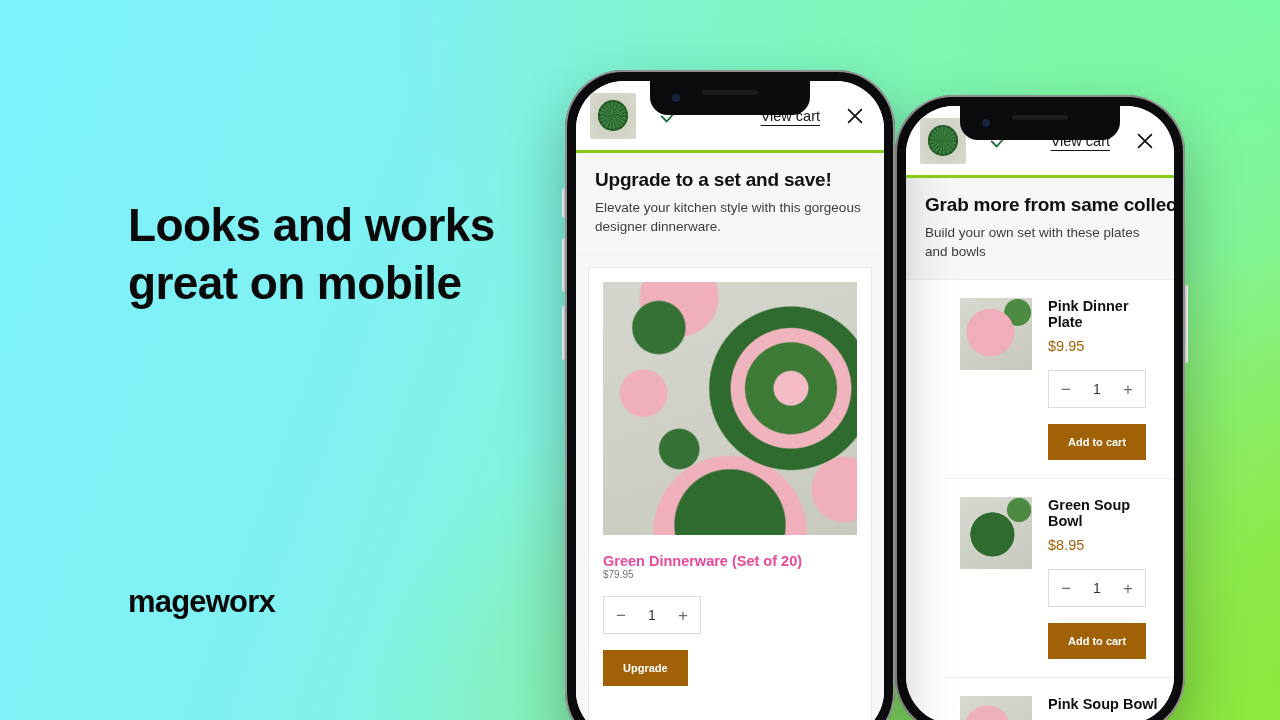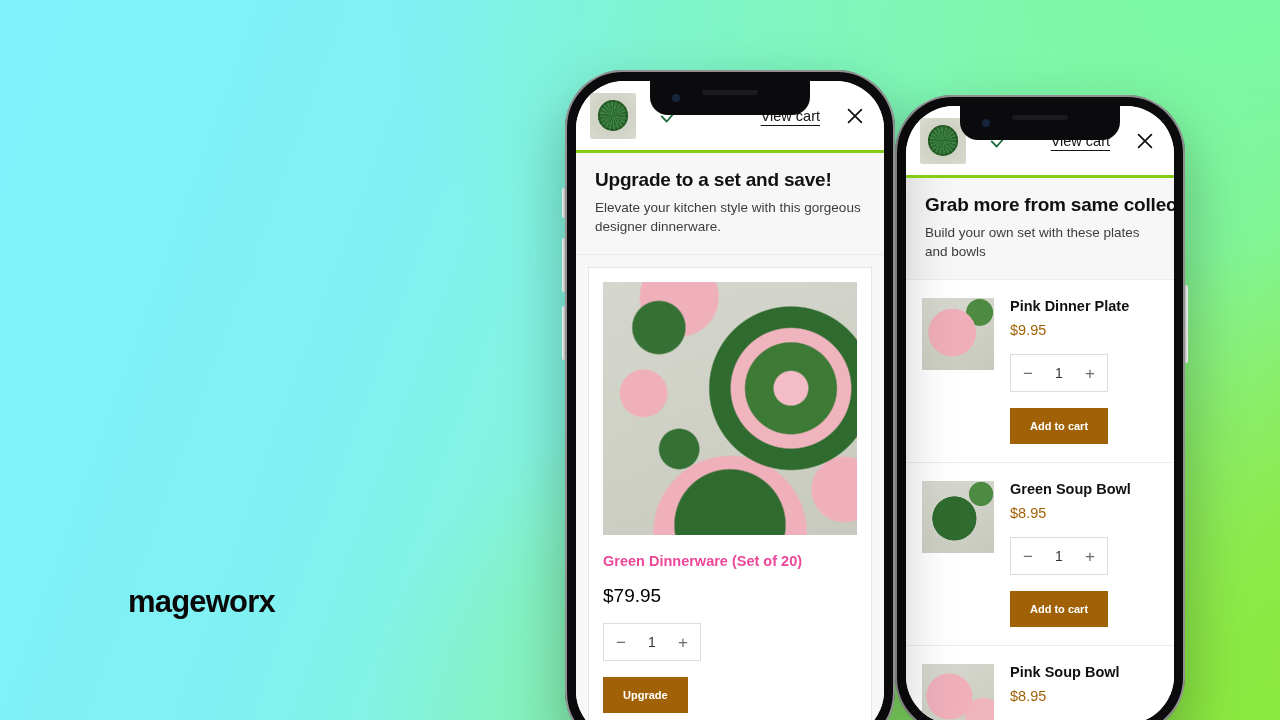--- a/index.html
+++ b/index.html
@@ -210,23 +210,23 @@
       radial-gradient(circle at 30% 6%, #efb0bc 0 13%, rgba(239,176,188,0) 13.6%),
       linear-gradient(160deg, #d5d6cd, #c9cabf);
   }
   .prod-name {
     margin-top: 18px;
     font-size: 14.5px;
     font-weight: 700;
     color: #ec4899;
   }
   .prod-price {
-    margin-top: 16px;
-    font-size: 19px;
-    color: #000000;
+    margin-top: 0;
+    font-size: 10px;
+    color: #737373;
   }
   .stepper {
     margin-top: 16px;
     display: inline-flex;
     align-items: center;
     border: 1px solid #dcdcdc;
     height: 38px;
   }
   .stepper button {
     width: 34px; height: 100%;
@@ -254,20 +254,21 @@
     text-align: center;
   }
 
   
   .list { background: #fff; overflow: hidden; }
   .list-item {
     display: flex;
     gap: 16px;
     padding: 18px 10px 18px 16px;
     border-bottom: 1px solid #ededed;
+    margin-left: 38px;
   }
   .list-thumb {
     width: 72px; height: 72px;
     flex: 0 0 auto;
   }
   .li-name { font-size: 14.5px; font-weight: 700; color: #111; }
   .li-price { margin-top: 8px; font-size: 14.5px; color: #a16207; }
 
   .tp-pink {
     background:
@@ -286,20 +287,24 @@
       radial-gradient(circle at 38% 45%, #efb0bc 0 38%, rgba(239,176,188,0) 39%),
       radial-gradient(circle at 85% 72%, #f0b4bf 0 22%, rgba(240,180,191,0) 23%),
       linear-gradient(150deg, #d7d8cf, #c8c9be);
   }
 </style>
 </head>
 <body>
 
 <div class="stage">
 
+  <div class="copy">
+    <div class="headline">Looks and works
+great on mobile</div>
+  </div>
   <div class="logo">mageworx</div>
 
   <div class="phone" style="left:895px; top:95px; width:290px; height:640px;">
     <div class="rim"></div>
     <div class="side-btn right"></div>
     <div class="screen">
       <div class="notch">
         <div class="speaker"></div>
         <div class="cam"></div>
       </div>

